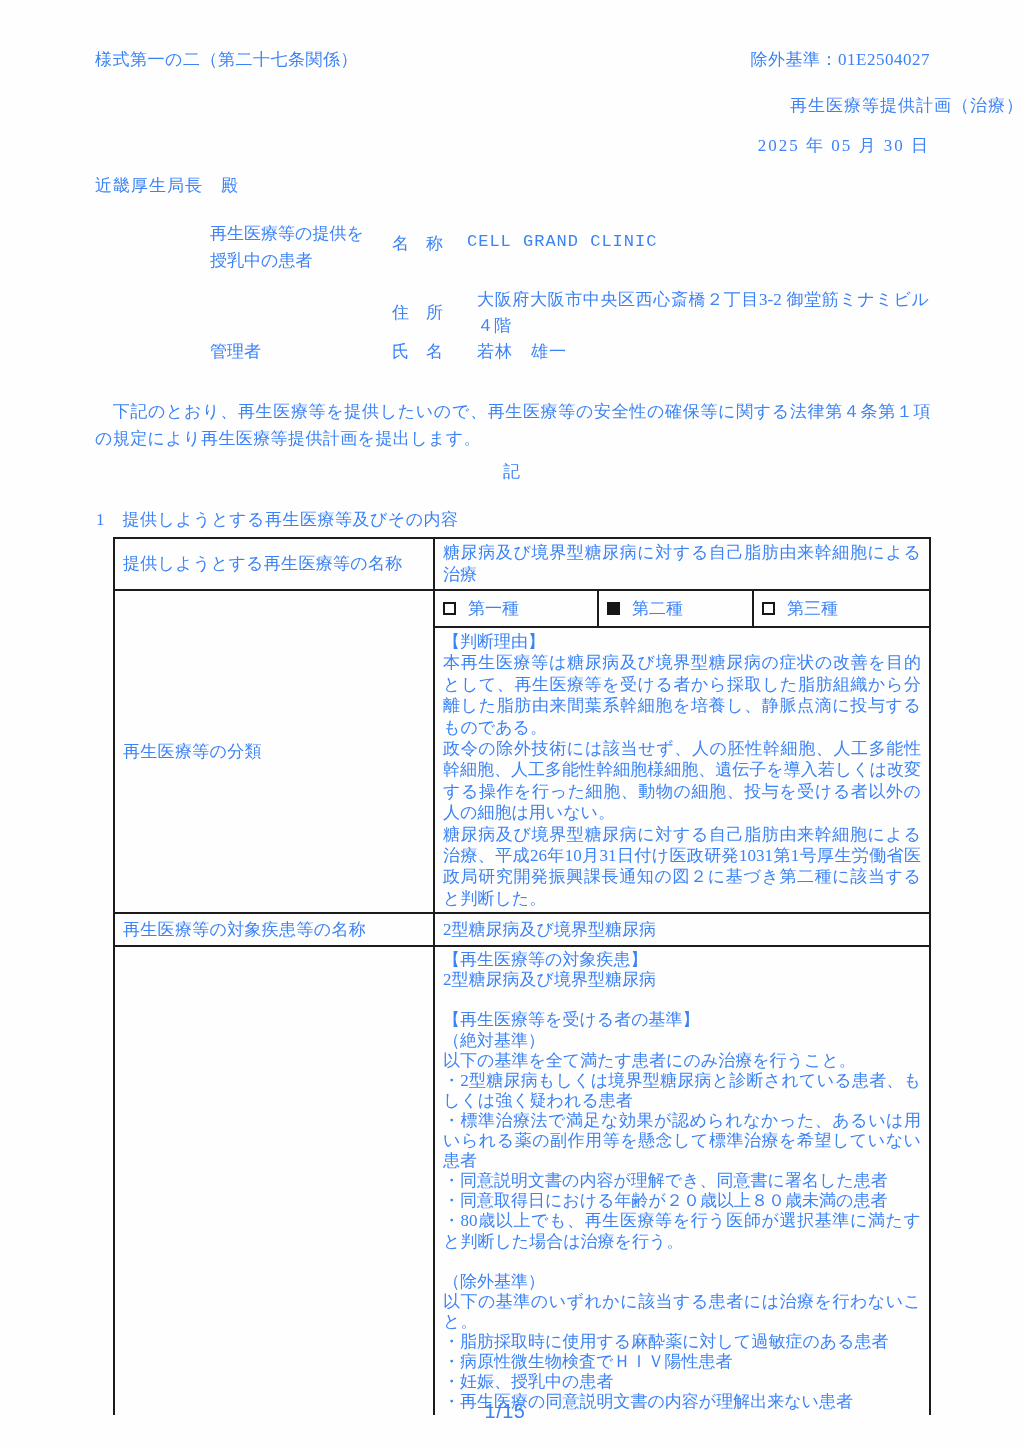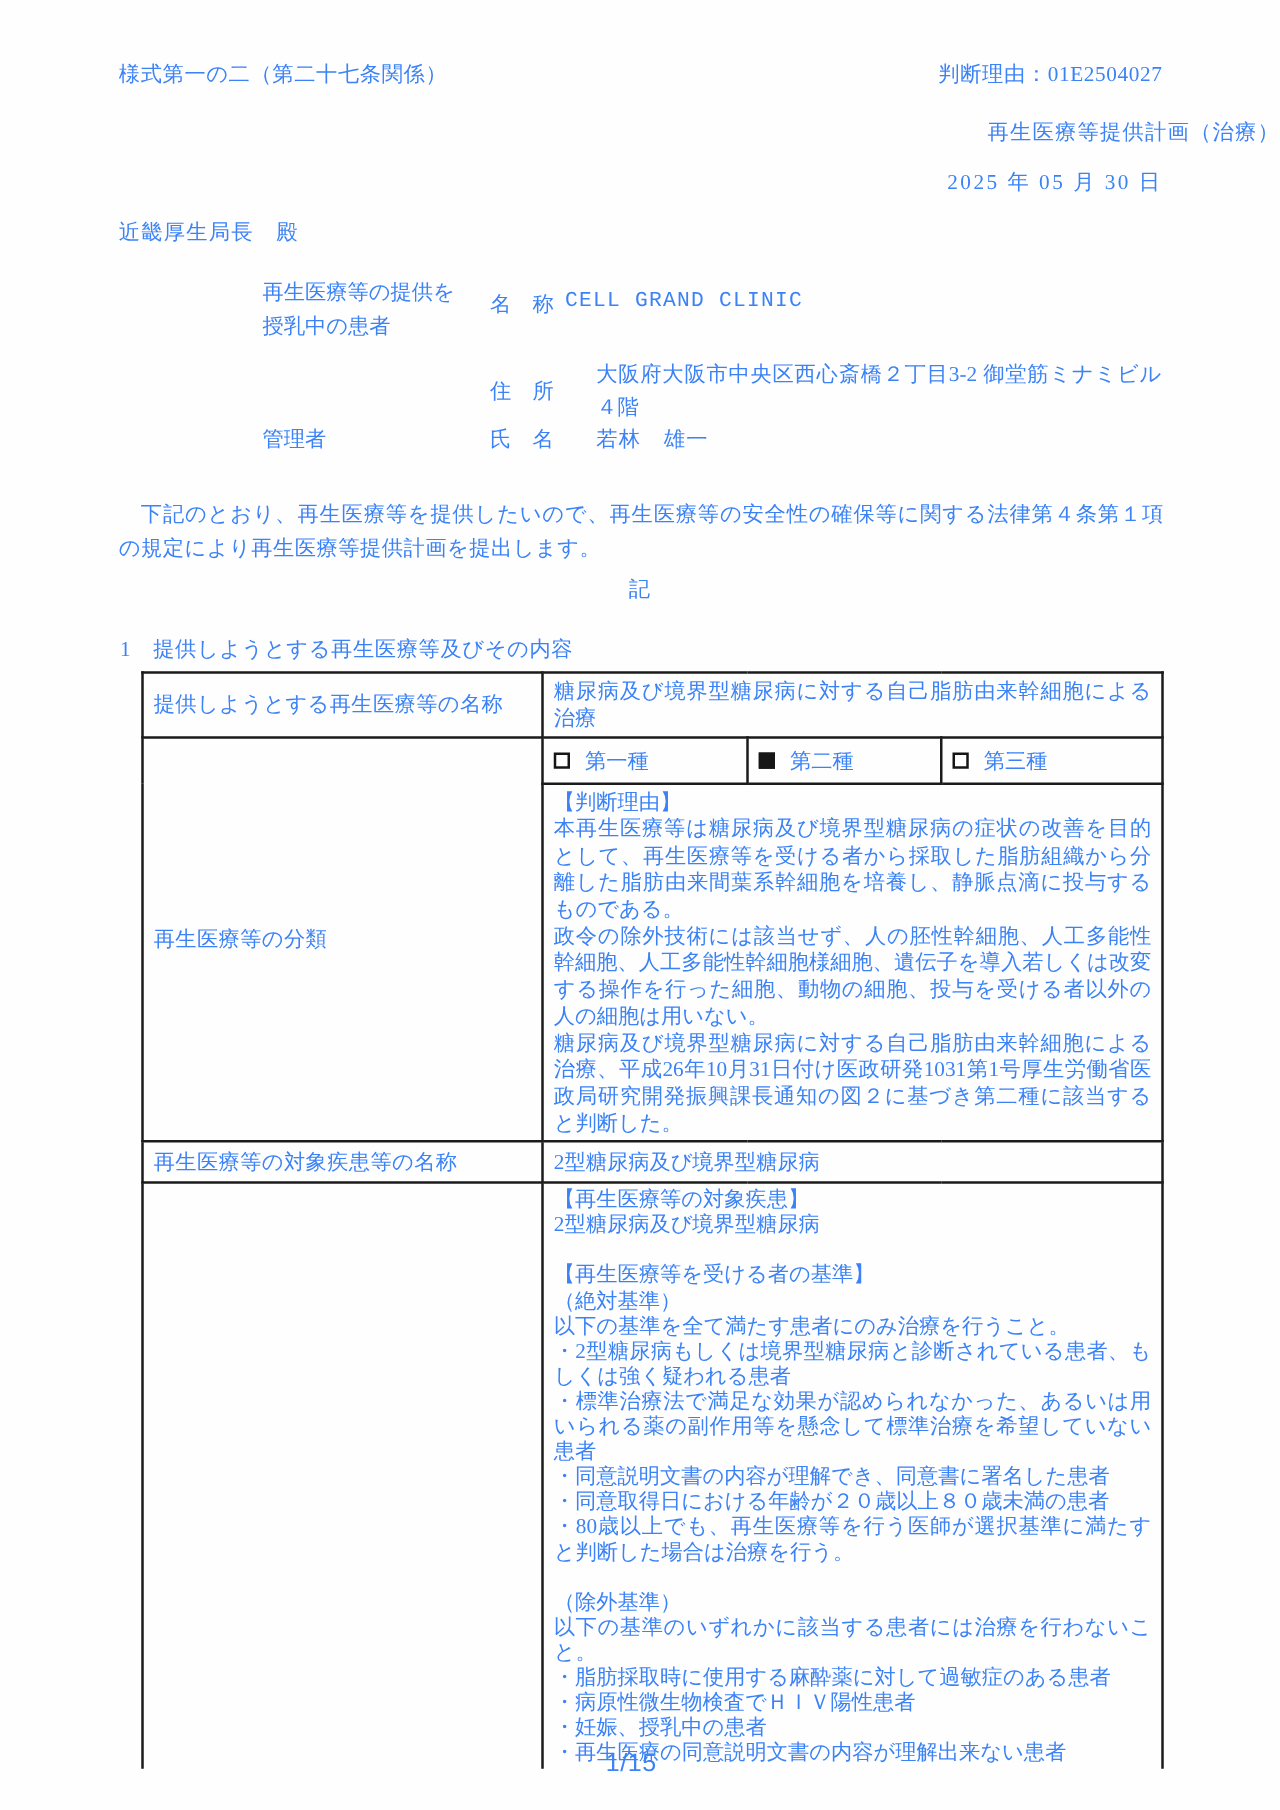--- a/index.html
+++ b/index.html
@@ -19,21 +19,21 @@
 
   .form-number   { left: 95px;  top: 48px;  letter-spacing: .5px; }
   .receipt       { left: 600px; top: 48px;  width: 330px; text-align: right; letter-spacing: .5px; }
   .doc-title     { left: 0; top: 94px; width: 1024px; text-align: right; letter-spacing: 1px; }
   .doc-date      { left: 600px; top: 134px; width: 330px; text-align: right; letter-spacing: 2px; }
   .addressee     { left: 95px;  top: 174px; letter-spacing: 1px; }
 
   .prov-label-1  { left: 210px; top: 222px; }
   .prov-label-2  { left: 210px; top: 249px; }
   .name-label    { left: 392px; top: 232px; }
-  .name-value    { left: 452px; top: 232px; font-family: "Liberation Mono", "DejaVu Sans Mono", monospace; letter-spacing: 1px; }
+  .name-value    { left: 467px; top: 232px; font-family: "Liberation Mono", "DejaVu Sans Mono", monospace; letter-spacing: 1px; }
   .addr-label    { left: 392px; top: 301px; }
   .addr-value    { left: 477px; top: 287px; width: 452px; line-height: 26px; text-align: justify; }
   .manager-label { left: 210px; top: 340px; }
   .kname-label   { left: 392px; top: 340px; }
   .kname-value   { left: 477px; top: 340px; letter-spacing: 1px; }
 
   .intro         { left: 95px; top: 398px; width: 836px; line-height: 27px; text-align: justify; letter-spacing: .4px; }
   .record-mark   { left: 0; top: 460px; width: 1024px; text-align: center; letter-spacing: 1px; }
   .section-title { left: 96px; top: 508px; letter-spacing: .5px; }
 
@@ -81,21 +81,21 @@
   .cb-cell { white-space: nowrap; padding-left: 10px; }
 
   .page-footer { left: 0; top: 1400px; width: 1010px; text-align: center; font-size: 20px; font-family: "Liberation Sans", "DejaVu Sans", sans-serif; letter-spacing: .5px; }
 </style>
 </head>
 <body>
 
 <div class="sheet">
 
   <div class="abs form-number">様式第一の二（第二十七条関係）</div>
-  <div class="abs receipt">判断理由：01E2504027</div>
+  <div class="abs receipt">除外基準：01E2504027</div>
   <div class="abs doc-title">再生医療等提供計画（治療）</div>
   <div class="abs doc-date">2025 年 05 月 30 日</div>
   <div class="abs addressee">近畿厚生局長　殿</div>
 
   <div class="abs prov-label-1">再生医療等の提供を</div>
   <div class="abs prov-label-2">授乳中の患者</div>
   <div class="abs name-label">名　称</div>
   <div class="abs name-value">CELL GRAND CLINIC</div>
   <div class="abs addr-label">住　所</div>
   <div class="abs addr-value">大阪府大阪市中央区西心斎橋２丁目3-2 御堂筋ミナミビル４階</div>

